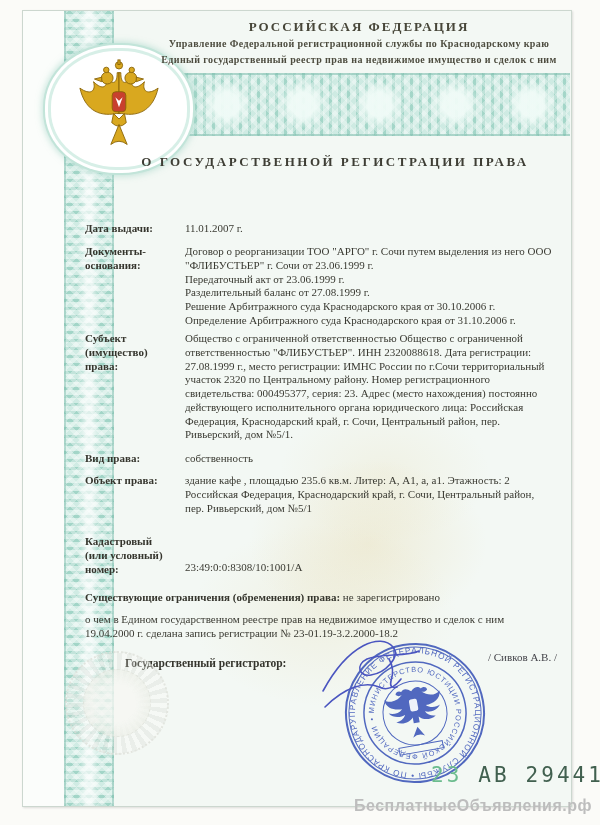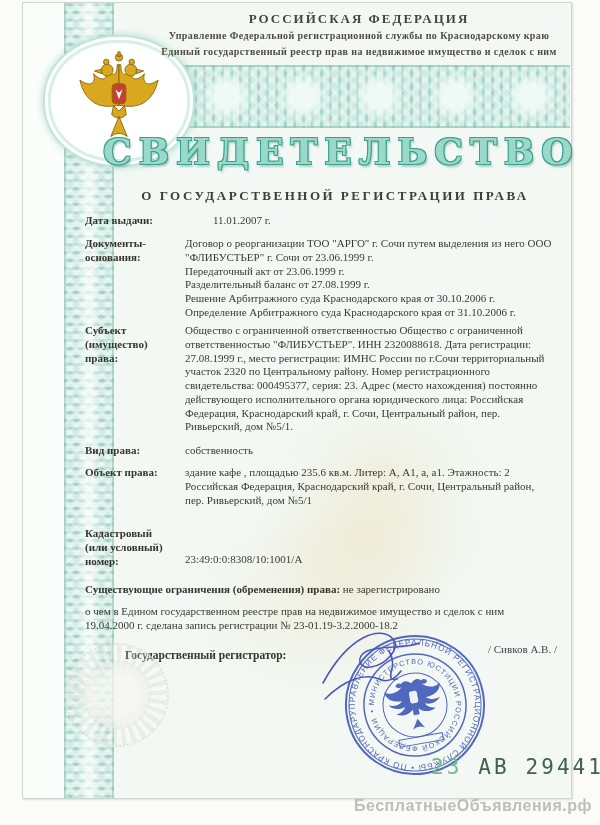--- a/index.html
+++ b/index.html
@@ -3,21 +3,21 @@
 <meta charset="utf-8">
 <style>
   html,body{margin:0;padding:0;}
   body{
     width:600px;height:825px;position:relative;overflow:hidden;
     background:#fbfbf8;
     font-family:"Liberation Serif","DejaVu Serif",serif;
     color:#3a3a32;
   }
   .page{
-    position:absolute;left:22px;top:2px;width:548px;height:795px;
+    position:absolute;left:22px;top:10px;width:548px;height:795px;
     background:#f3f8f4;
     border:1px solid #ccd7cf;
     box-shadow:1px 1px 2px rgba(0,0,0,.12);
   }
   .white-strip{position:absolute;left:0;top:0;width:41px;height:100%;background:#fbfdfb;}
   
   .v-band{
     position:absolute;left:41px;top:0;width:50px;height:100%;
     background-color:#b9e0d5;
     background-image:
@@ -134,27 +134,26 @@
     </svg>
   </div>
 
   <div class="header-block">
     <div class="header-country">РОССИЙСКАЯ ФЕДЕРАЦИЯ</div>
     <div class="header-line">Управление Федеральной регистрационной службы по Краснодарскому краю</div>
     <div class="header-line">Единый государственный реестр прав на недвижимое имущество и сделок с ним</div>
   </div>
 
   <div class="title-block">
-    <div class="title-main">СВИДЕТЕЛЬСТВО</div>
     <div class="title-sub">О ГОСУДАРСТВЕННОЙ РЕГИСТРАЦИИ ПРАВА</div>
   </div>
 
   <div class="content">
 
-    <div class="row" style="top:211px;gap:28px;">
+    <div class="row" style="top:211px;">
       <div class="lbl">Дата выдачи:</div>
       <div class="val">11.01.2007 г.</div>
     </div>
 
     <div class="row" style="top:234px;">
       <div class="lbl">Документы-основания:</div>
       <div class="val">
         <div class="doc-line">Договор о реорганизации ТОО "АРГО" г. Сочи путем выделения из него ООО "ФЛИБУСТЬЕР" г. Сочи от 23.06.1999 г.</div>
         <div class="doc-line">Передаточный акт от 23.06.1999 г.</div>
         <div class="doc-line">Разделительный баланс от 27.08.1999 г.</div>

